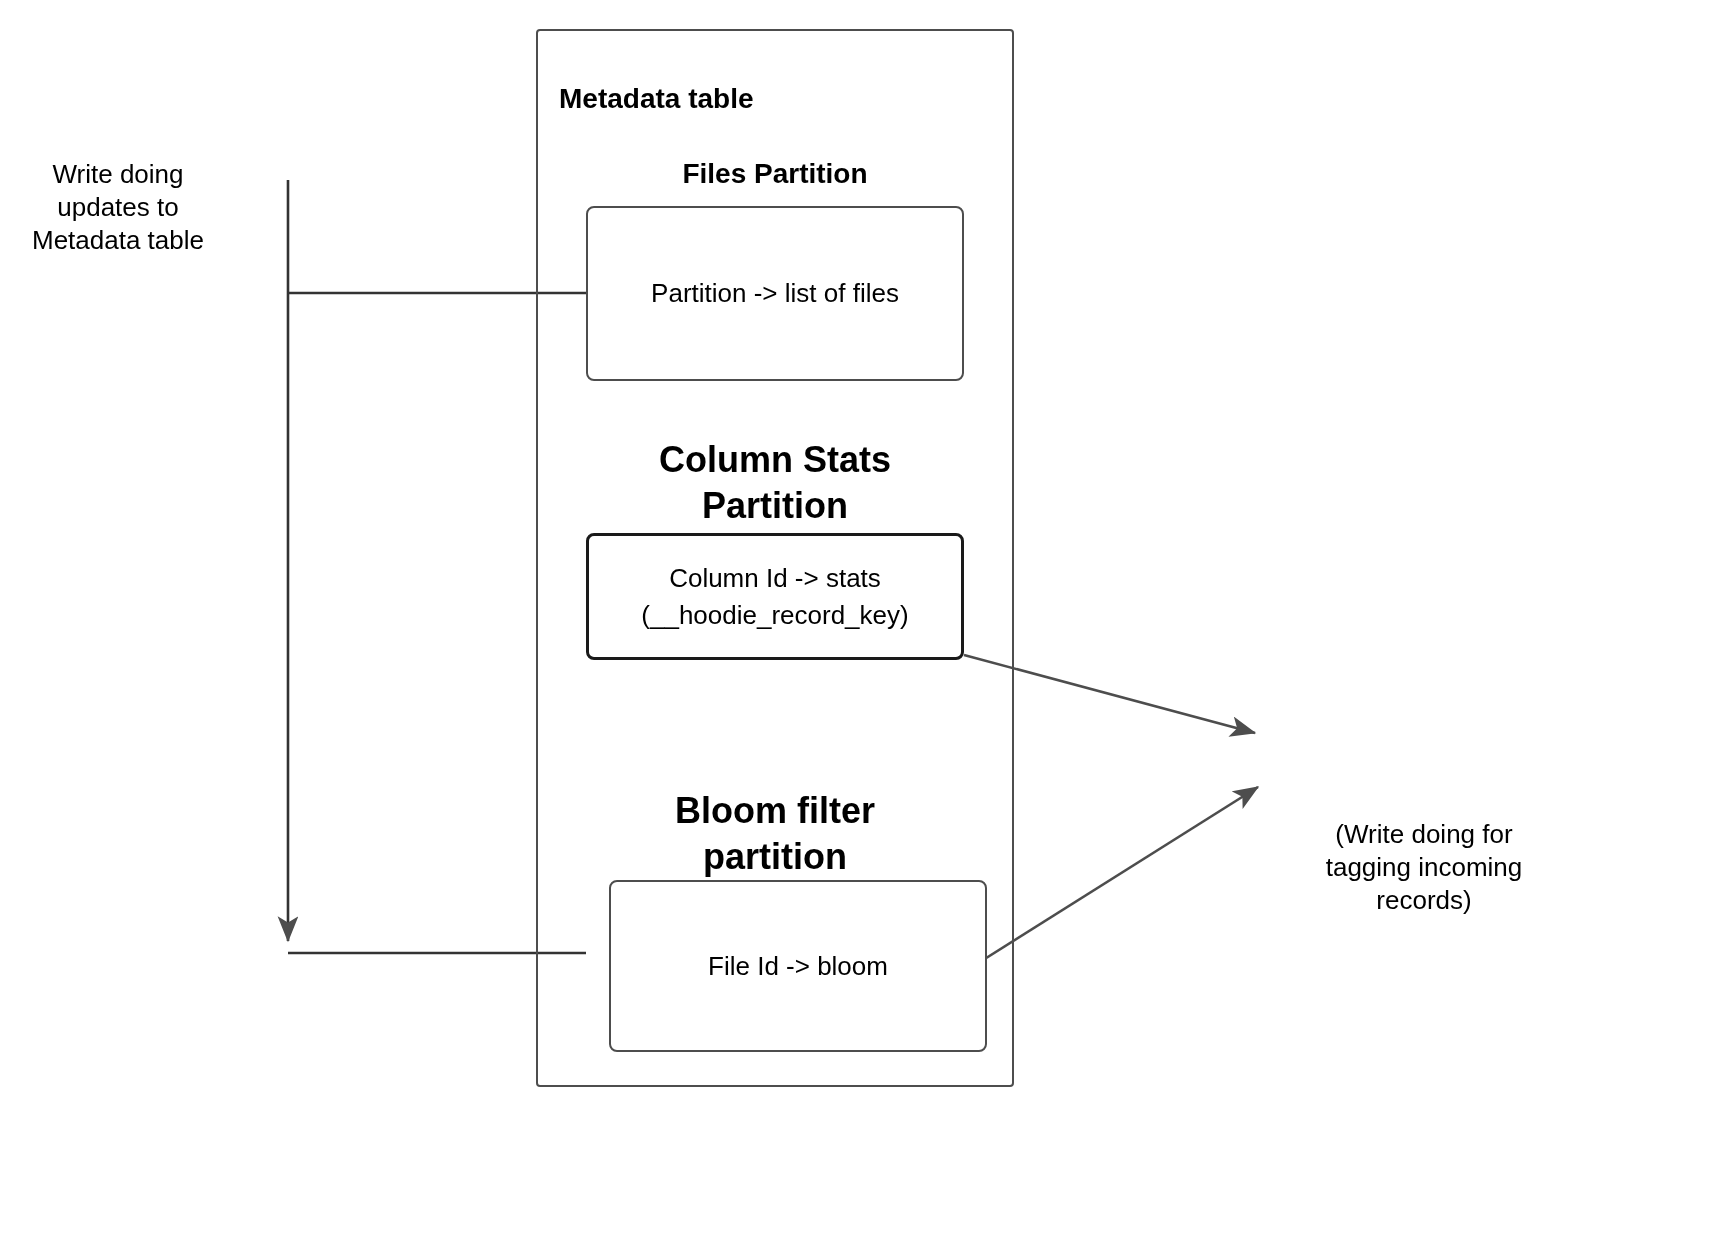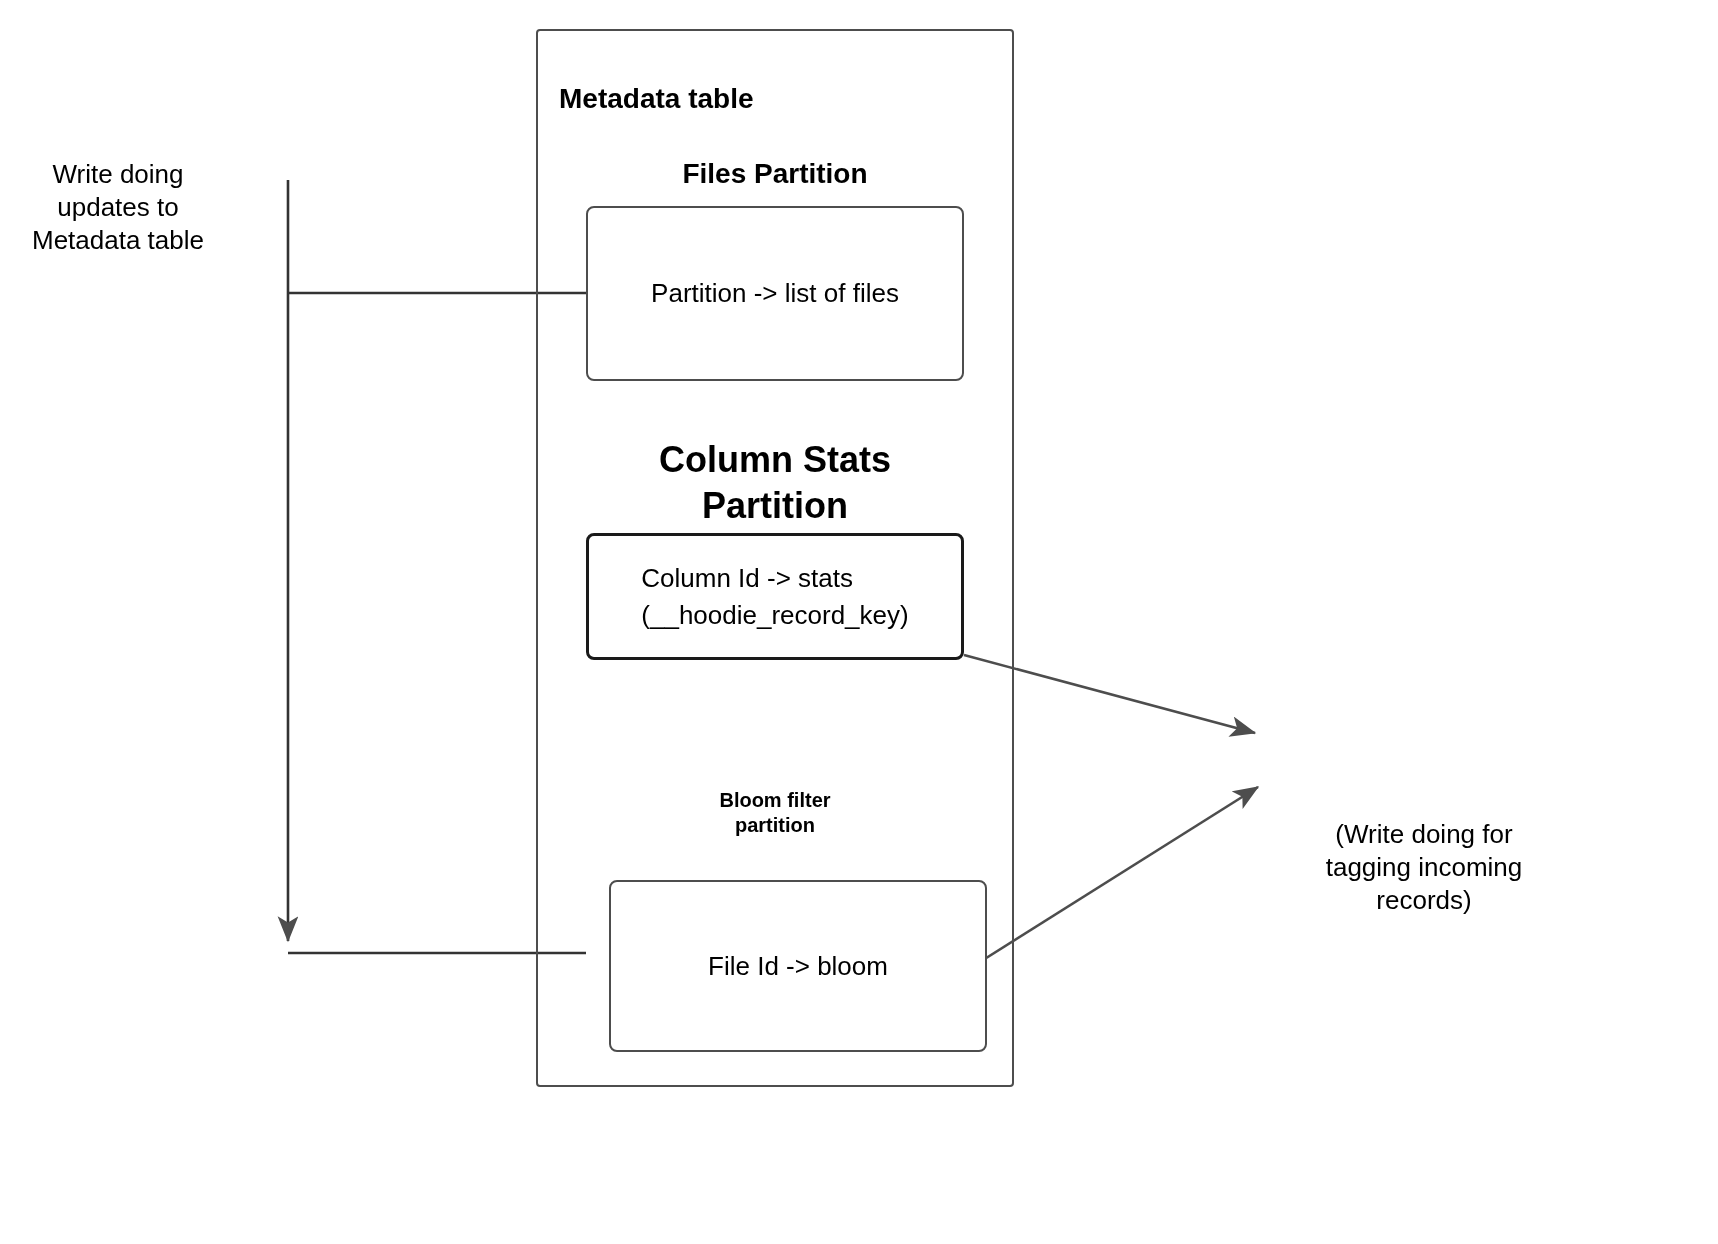--- a/index.html
+++ b/index.html
@@ -71,36 +71,36 @@
   #colstats-partition-heading {
     left: 585px;
     top: 437px;
     width: 380px;
     font-size: 36px;
   }
   #bloom-partition-heading {
     left: 585px;
     top: 788px;
     width: 380px;
-    font-size: 20px;
+    font-size: 36px;
   }
 
   
   .inner-box {
     position: absolute;
     box-sizing: border-box;
     border-radius: 8px;
     background: #ffffff;
     display: flex;
     align-items: center;
     justify-content: center;
   }
   .inner-box .label {
     font-size: 26px;
-    text-align: left;
+    text-align: center;
     line-height: 1.4;
     white-space: pre-line;
   }
   #files-box {
     left: 586px;
     top: 206px;
     width: 378px;
     height: 175px;
     border: 2.5px solid #4d4d4d;
   }

